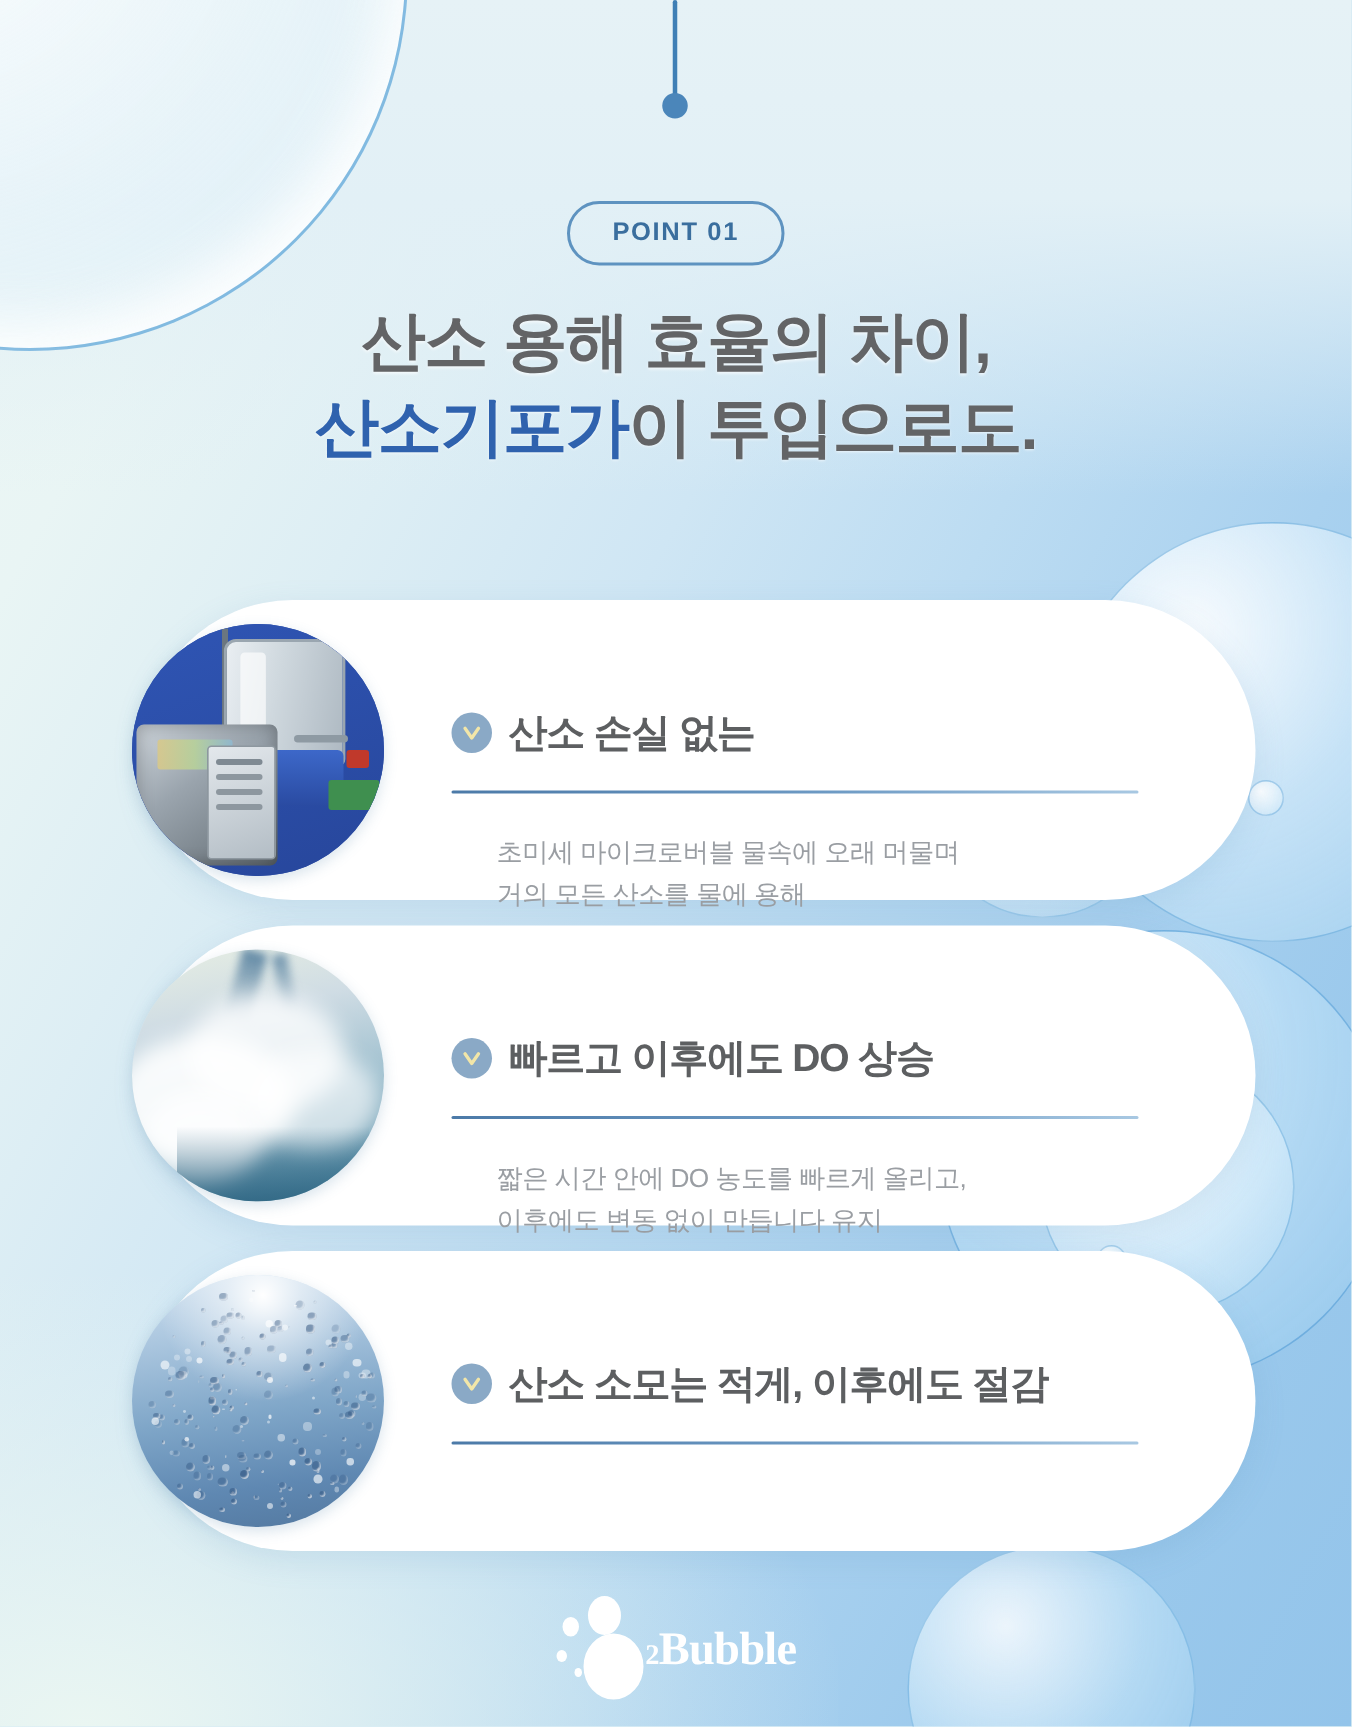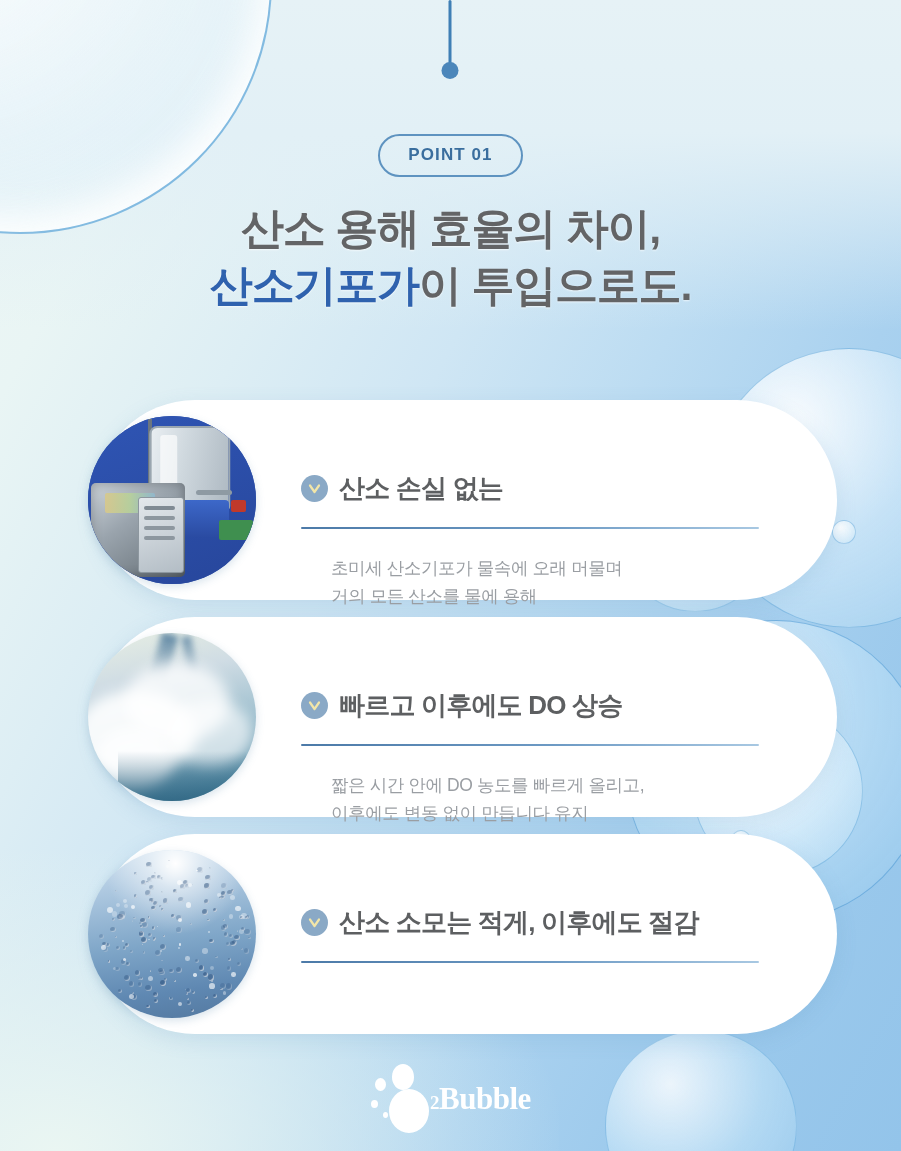--- a/index.html
+++ b/index.html
@@ -273,21 +273,21 @@
   <div class="card-body">
     <div class="card-title">
       <span class="check-badge">
         <svg width="15" height="15" viewBox="0 0 15 15">
             <path d="M3 4.5 L7.5 11 L12 4.5" fill="none" stroke="#f2e6a8" stroke-width="2.2" stroke-linecap="round" stroke-linejoin="round"></path>
           </svg>
       </span>
       <span>산소 손실 없는 </span>
     </div>
     <div class="card-divider"></div>
-    <div class="card-desc">초미세 산소기포가 물속에 오래 머물며
+    <div class="card-desc">초미세 마이크로버블 물속에 오래 머물며
 거의 모든 산소를 물에 용해</div>
   </div>
 </div>
 
 <div class="card" id="card2">
   <div class="card-photo">
     <div class="ph ph2">
       <div class="streak"></div>
       <div class="streak2"></div>
       <div class="cloud c1"></div>

